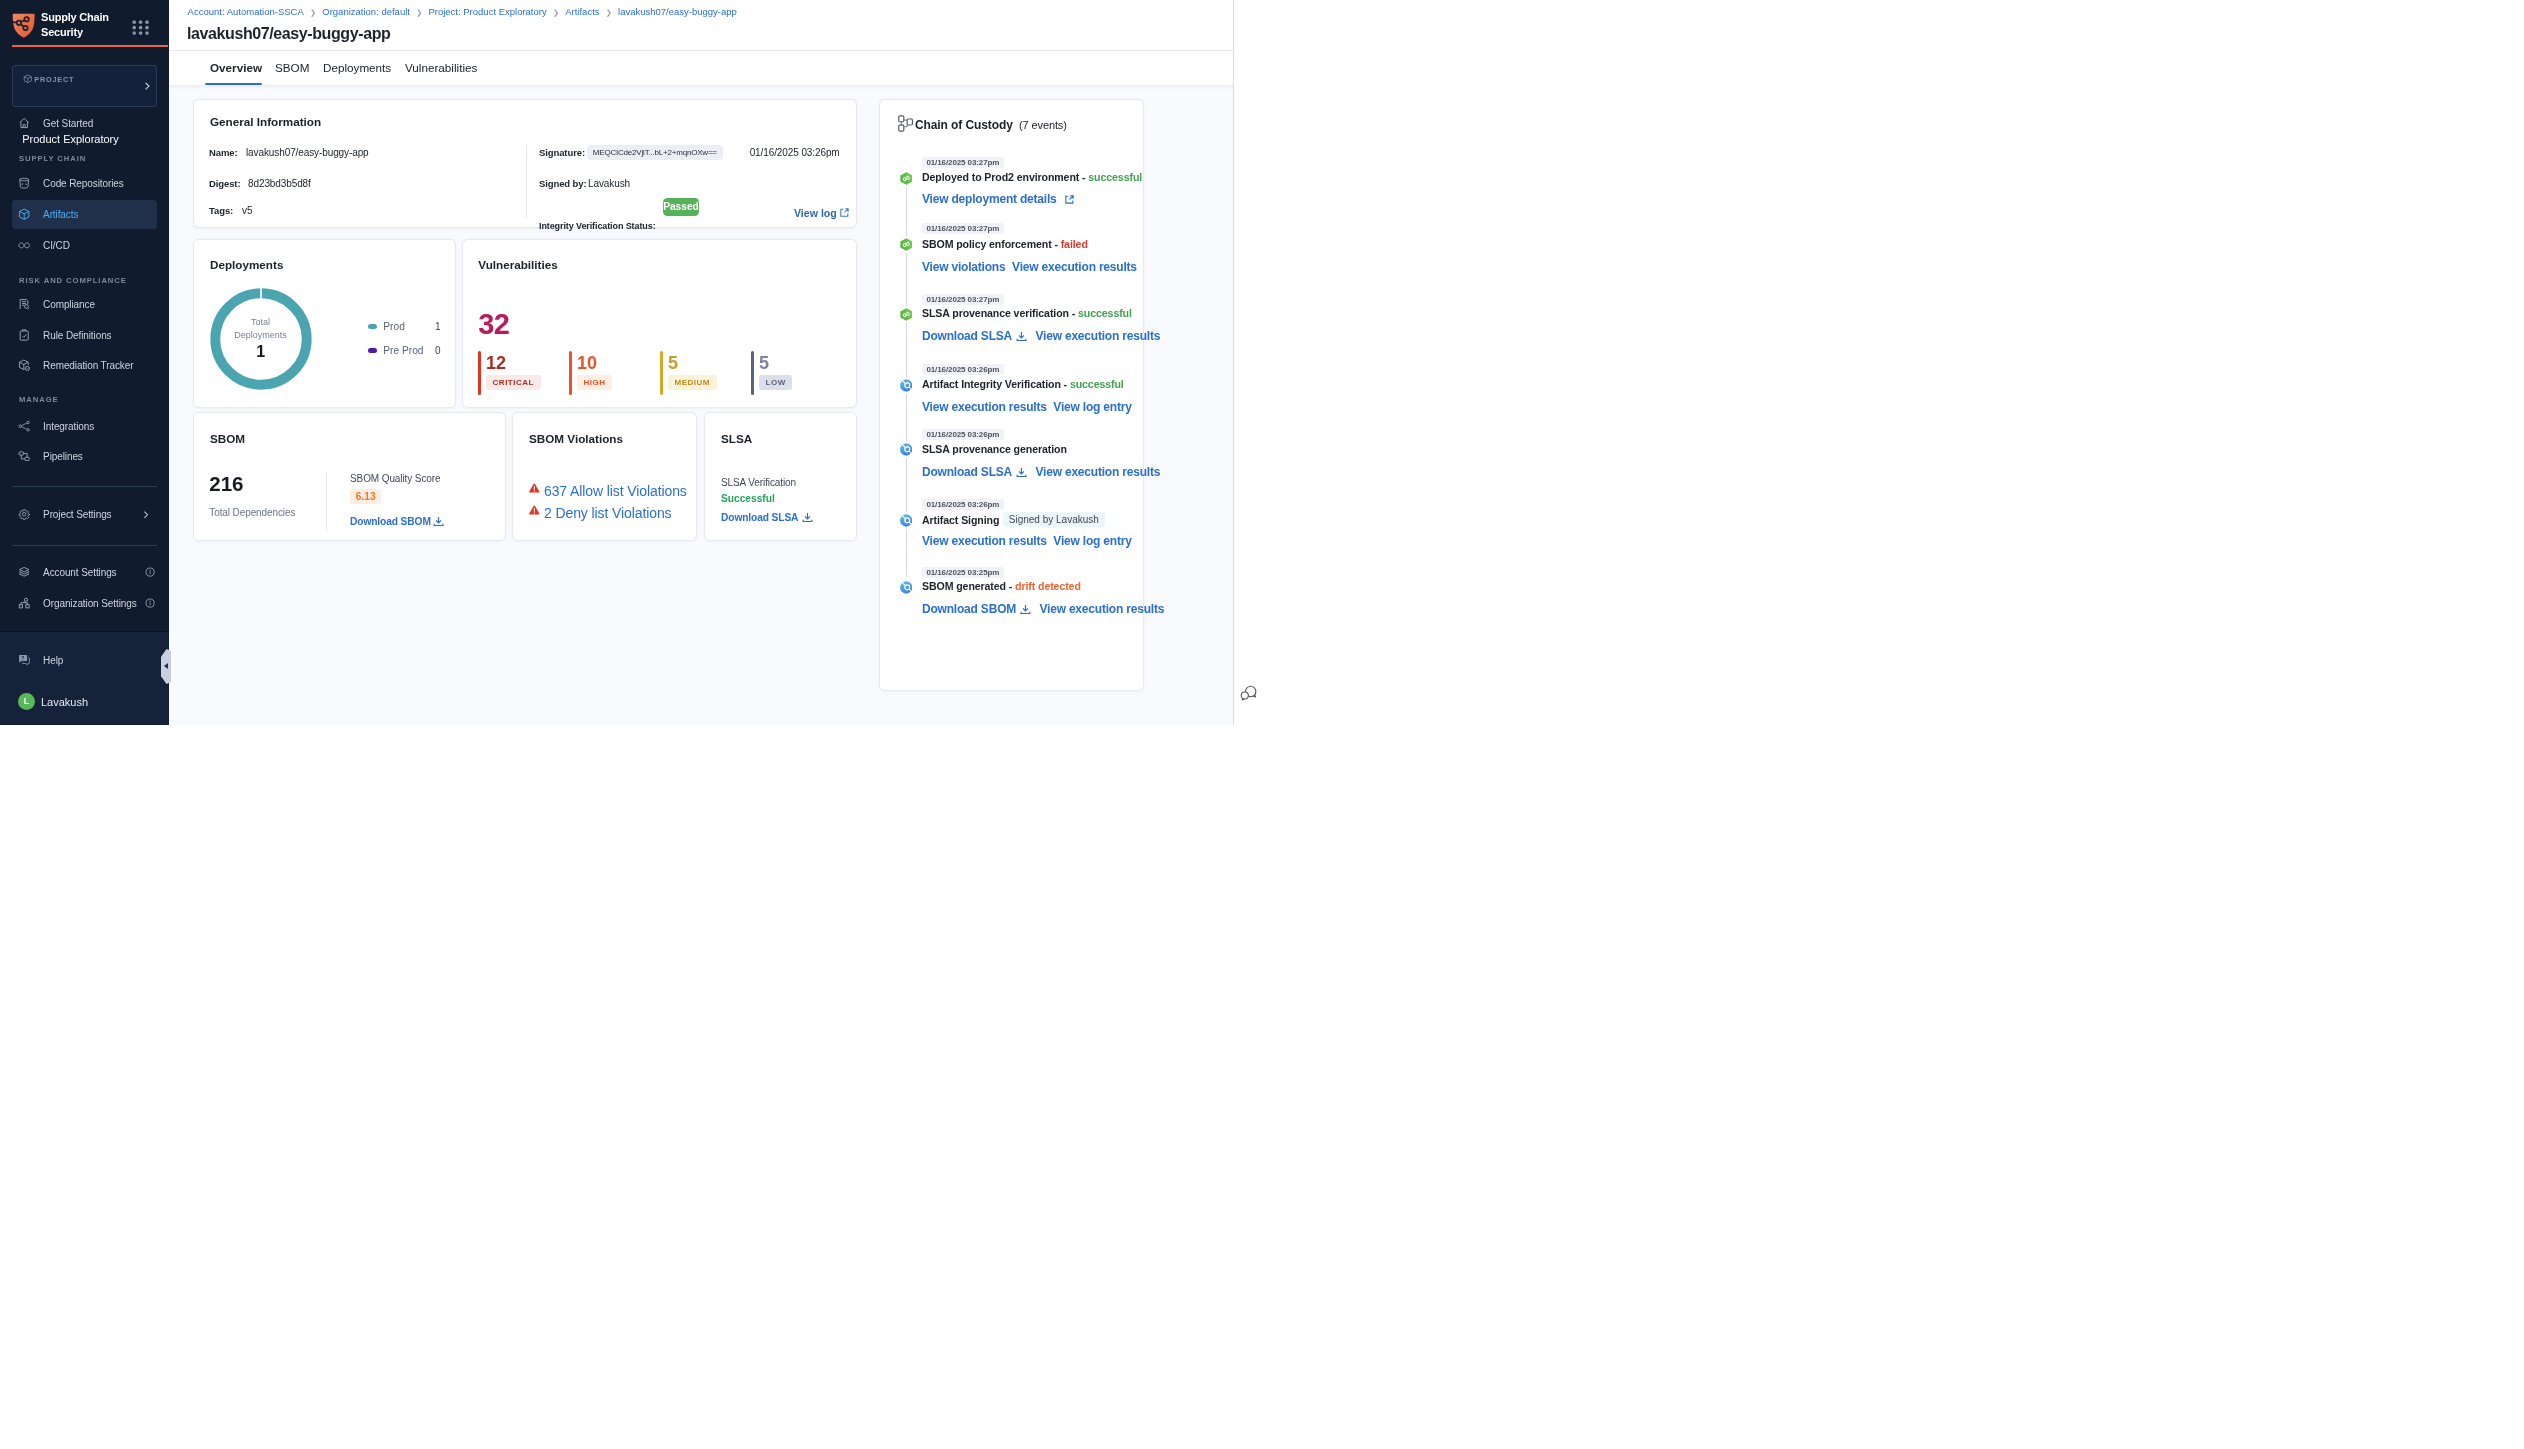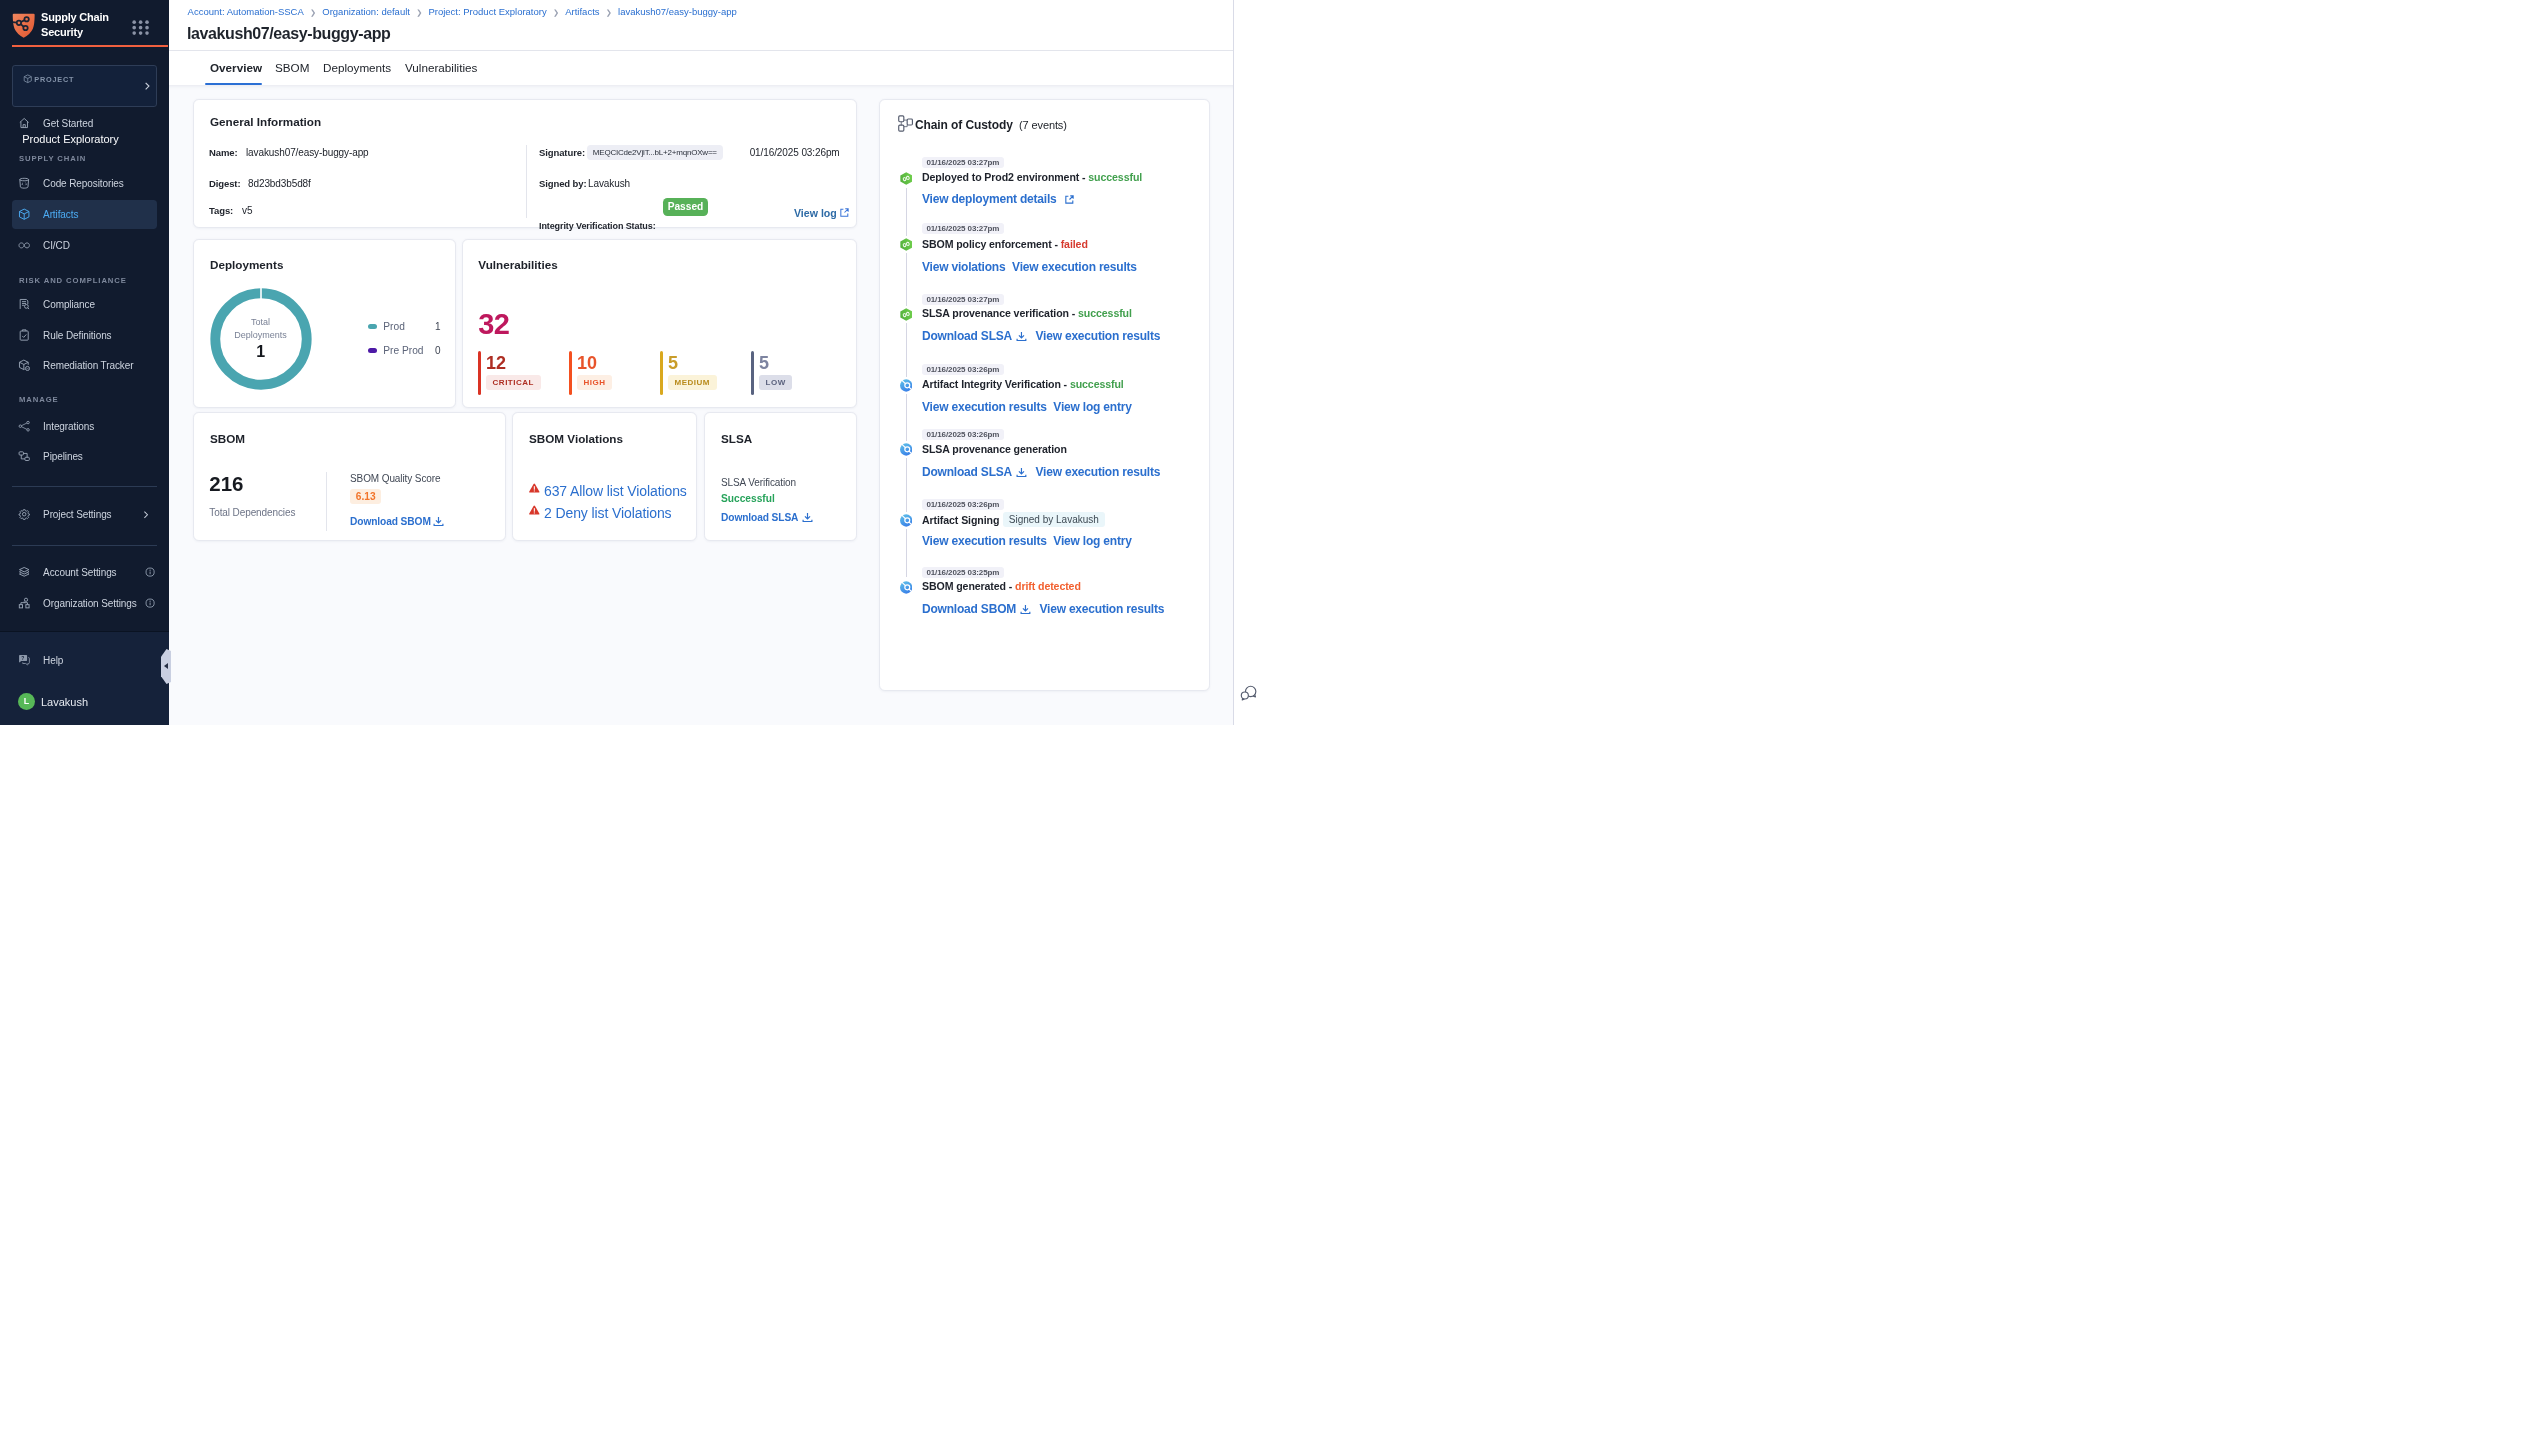--- a/index.html
+++ b/index.html
@@ -65,21 +65,21 @@
     <div class="giv" style="left:54px;top:78px;">8d23bd3b5d8f</div>
   <div class="gil" style="left:15px;top:105px;">Tags:</div>
     <div class="giv" style="left:48px;top:105px;">v5</div>
   <div class="abs" style="left:332px;top:45px;width:0.7px;height:73px;background:#e3e5ec;"></div>
   <div class="gil" style="left:345px;top:47px;">Signature:</div>
   <div class="abs" style="left:393px;top:45px;height:15.3px;background:#edeef5;border-radius:3.7px;font-size:8px;color:#2a2f3a;line-height:15.3px;padding:0 5.8px;letter-spacing:-0.2px;">MEQCICde2VjlT...bL+2+mqnOXw==</div>
   <div class="giv" style="right:16.4px;top:47px;">01/16/2025 03:26pm</div>
   <div class="gil" style="left:345px;top:78px;">Signed by:</div>
     <div class="giv" style="left:394px;top:78px;">Lavakush</div>
   <div class="gil" style="left:345px;top:107px;font-size:9px;margin-top:14px;">Integrity Verification Status:</div>
-  <div class="abs" style="left:469px;top:98px;width:45px;height:17.5px;background:#57b158;border-radius:4.4px;color:#fff;font-weight:700;font-size:10.2px;text-align:center;line-height:17.5px;">Passed</div>
+  <div class="abs" style="left:469px;top:98px;width:36px;height:17.5px;background:#57b158;border-radius:4.4px;color:#fff;font-weight:700;font-size:10.2px;text-align:center;line-height:17.5px;">Passed</div>
   <div class="abs" style="left:600px;top:107px;font-size:10.6px;font-weight:700;color:#2e6ba6;">View log</div>
   <svg class="abs" style="left:645px;top:107px;" width="11" height="11" viewBox="0 0 15 15" fill="none" stroke="#3a74d8" stroke-width="1.4">
       <path d="M6 3 L2.5 3 L2.5 12.5 L12 12.5 L12 9 M8.5 2.5 L12.5 2.5 L12.5 6.5 M12.2 2.8 L7.5 7.5"></path>
     </svg>
 </div>
 
 <div class="card" style="left:193px;top:239px;width:263px;height:169px;">
   <div class="cardh" style="position:absolute;left:16px;top:17.5px;">Deployments</div>
   <svg class="abs" style="left:15.6px;top:48px;" width="102" height="102" viewBox="0 0 140 140">
     <circle cx="70" cy="70" r="62.75" fill="none" stroke="#4aa5b0" stroke-width="13.5"></circle>
@@ -156,21 +156,21 @@
 <div class="card" style="left:704px;top:412px;width:153px;height:129px;">
   <div class="cardh" style="position:absolute;left:16px;top:19px;">SLSA</div>
   <div class="abs" style="left:16px;top:64px;font-size:10px;color:#414855;letter-spacing:-0.1px;">SLSA Verification</div>
   <div class="abs" style="left:16px;top:80px;font-size:10.2px;font-weight:700;color:#27a35b;">Successful</div>
   <div class="abs blue" style="left:16px;top:99px;font-size:10.2px;letter-spacing:-0.1px;">Download SLSA</div>
   <svg class="abs dlic" style="left:97px;top:99px;" viewBox="0 0 15 15" width="11" height="11">
       <use href="#dl"></use>
     </svg>
 </div>
 
-<div class="card" style="left:879px;top:99px;width:331px;height:592px;">
+<div class="card" style="left:879px;top:99px;width:265px;height:592px;">
   <svg class="abs" style="left:17.5px;top:15.3px;" width="15.3" height="17.5" viewBox="0 0 21 24" fill="none" stroke="#555c6e" stroke-width="1.6">
       <rect x="1" y="1.2" width="7" height="8" rx="1.5"></rect>
       <rect x="12.6" y="5.5" width="7.2" height="8.2" rx="1.5"></rect>
       <rect x="1" y="14" width="7" height="8.2" rx="1.5"></rect>
       <path d="M4.5 9.2 L4.5 14 M8 7 L12.6 7 M8 16 L12.6 16 L12.6 13.7" opacity="0.85" stroke-width="1.3"></path>
     </svg>
   <div class="abs" style="left:35px;top:18px;font-size:12px;font-weight:700;color:#1c2027;letter-spacing:-0.1px;">Chain of Custody <span style="font-weight:400;font-size:11px;">&nbsp;(7 events)</span></div>
   <div class="abs" style="left:26px;top:88px;width:0.9px;height:389px;background:#d5d6e3;"></div>
   <svg width="0" height="0" style="position:absolute;">
     <defs>

